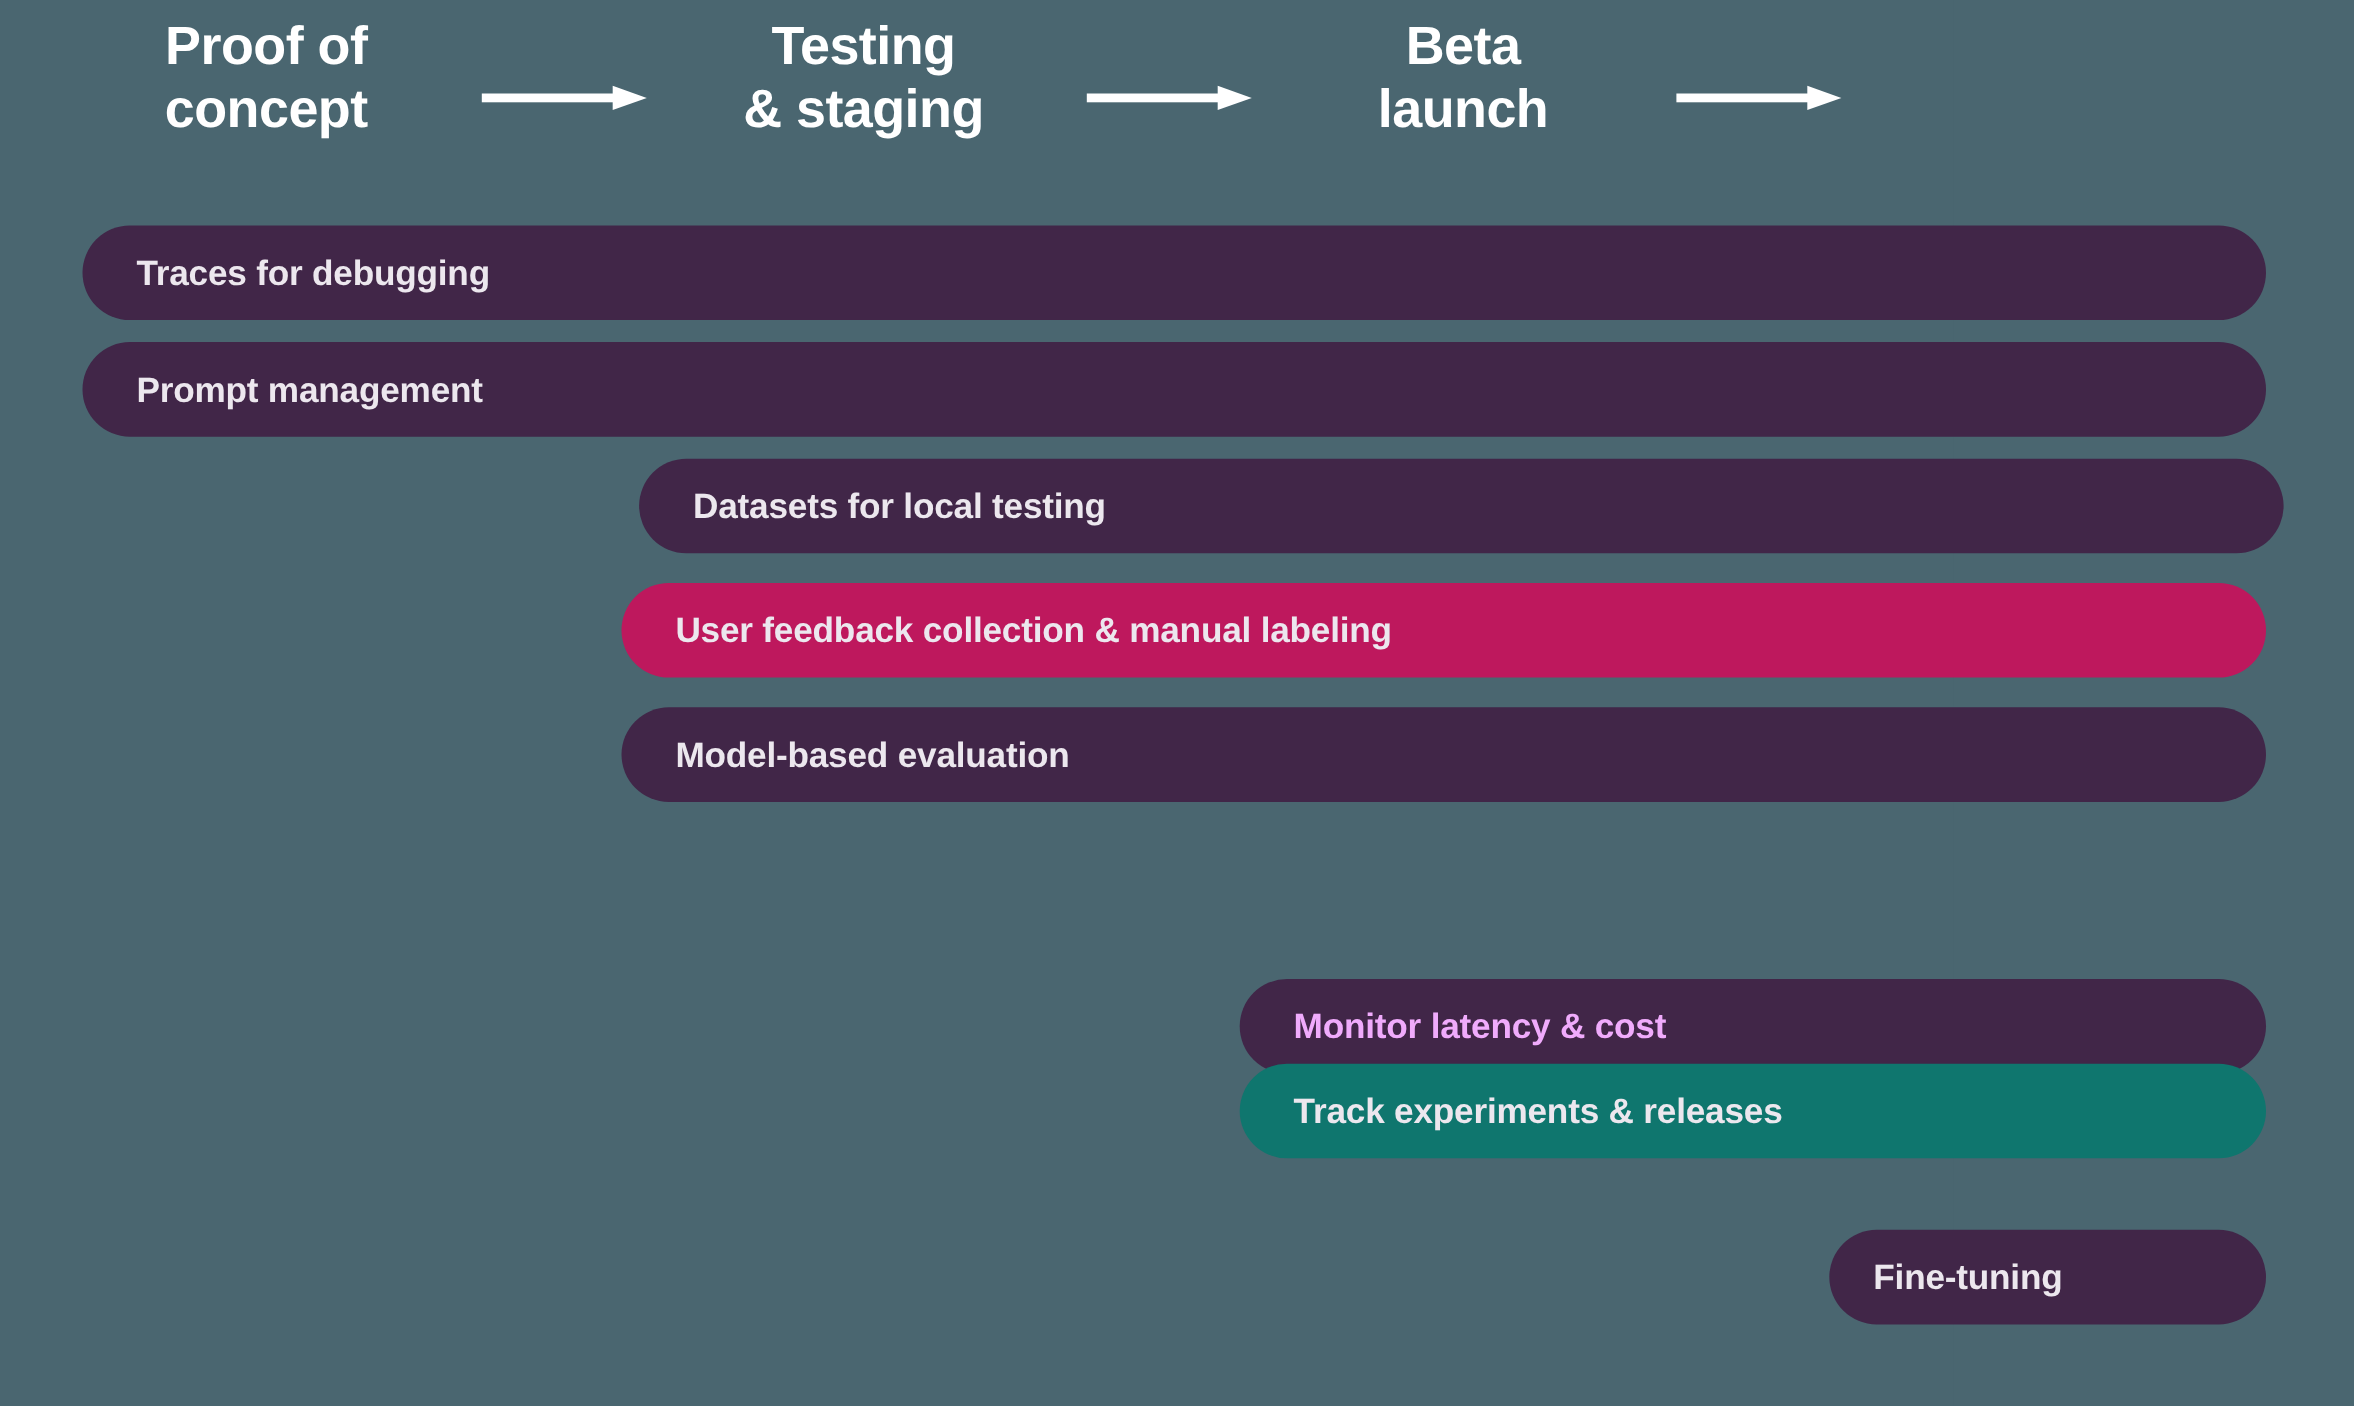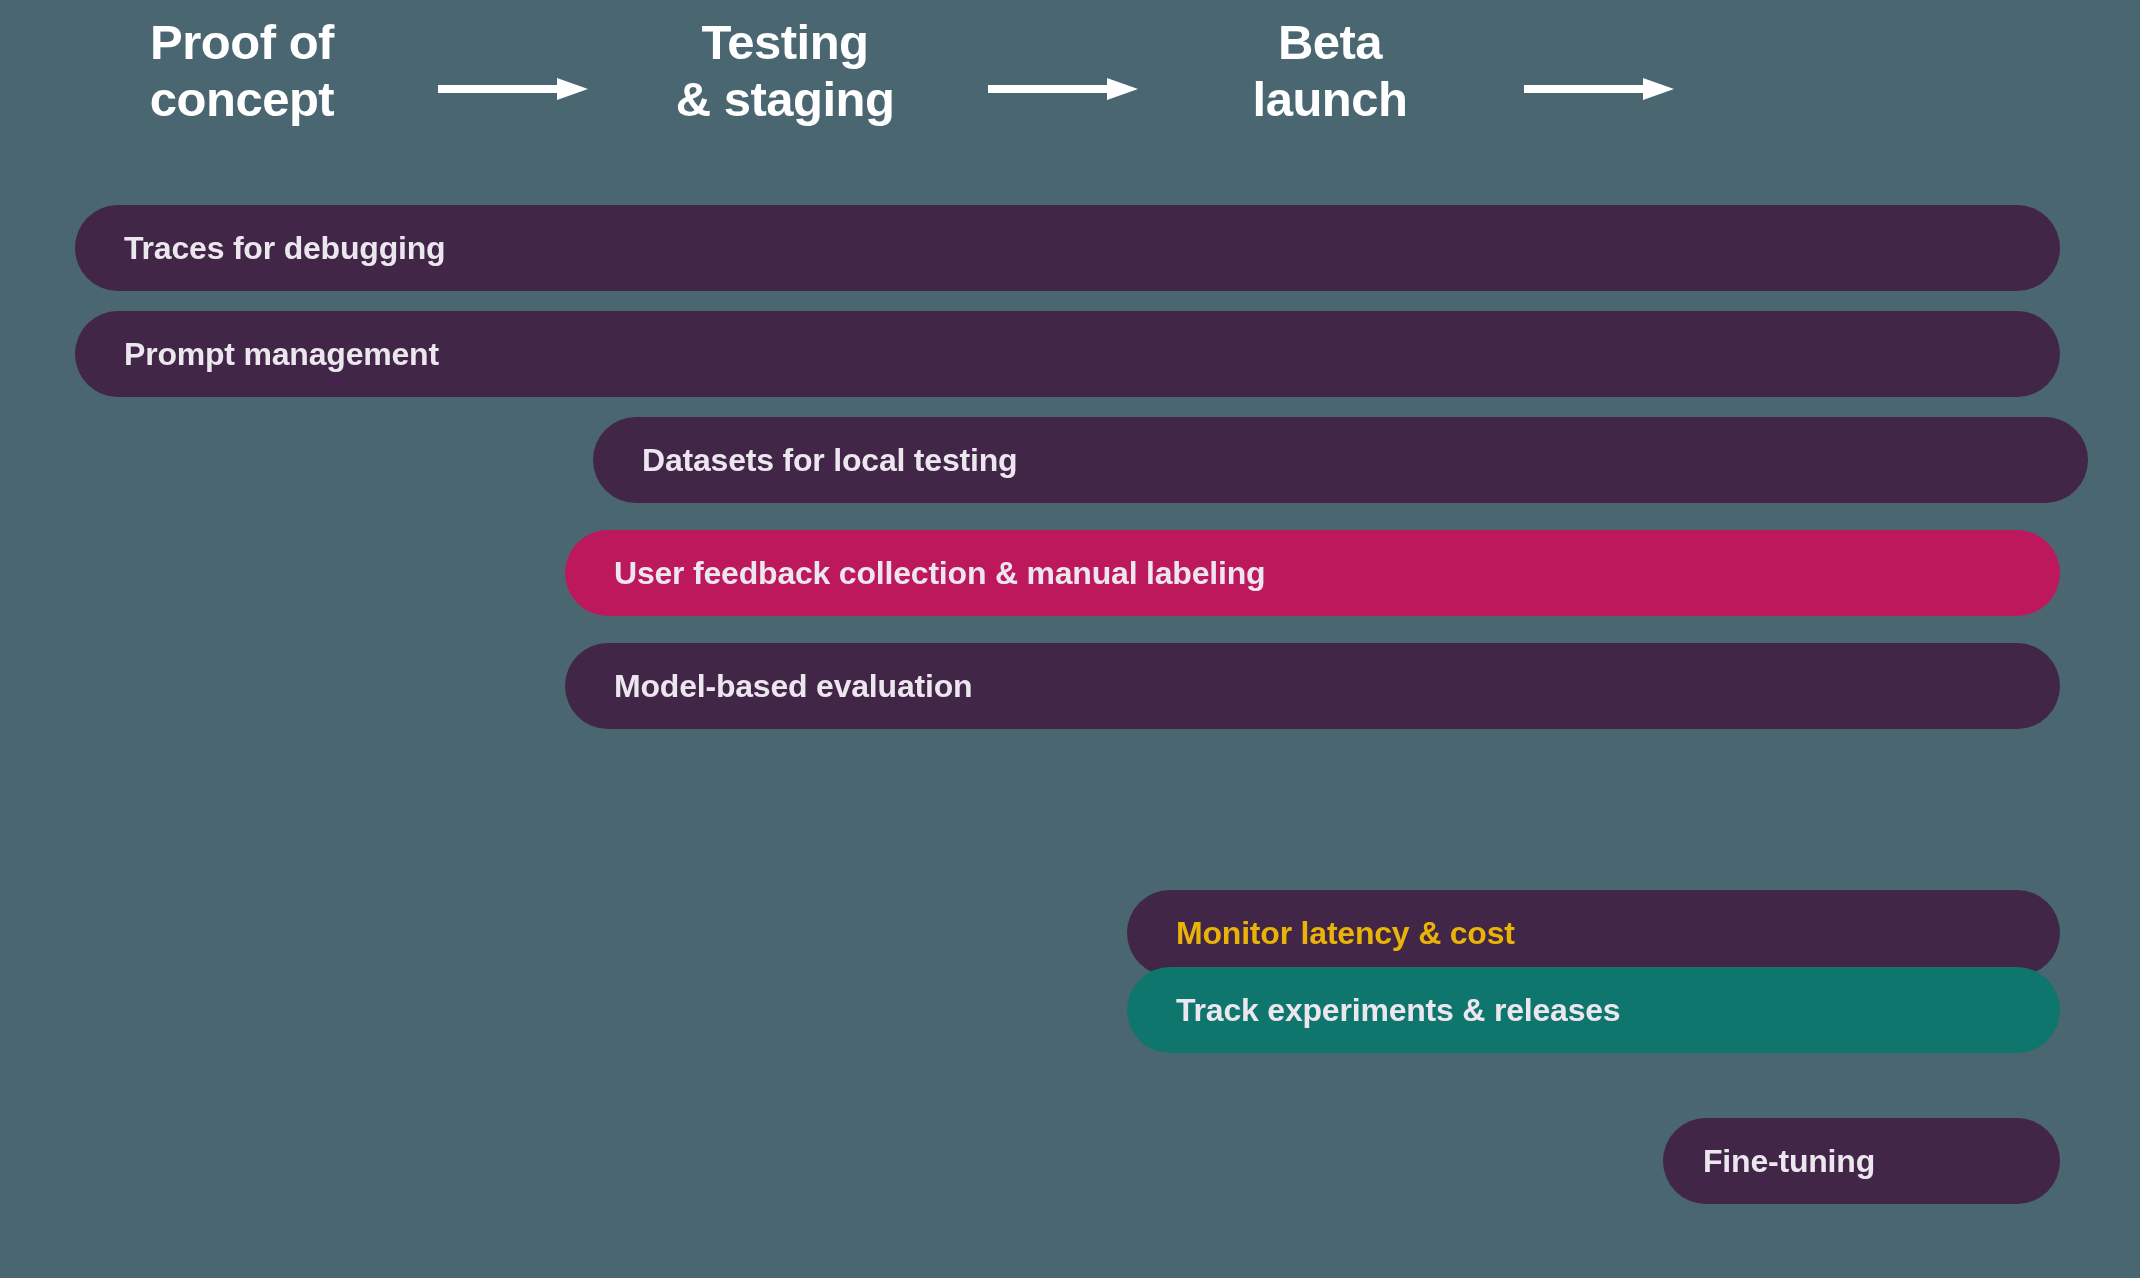--- a/index.html
+++ b/index.html
@@ -142,31 +142,31 @@
 
   </div>
 
   <div class="bars">
       <div class="bar align-left" style="left: 75px; top: 311px; width: 1985px; background: rgb(65, 38, 72);">
         <span class="bar-label" style="color: rgb(236, 231, 238);">Prompt management</span>
       </div>
       <div class="bar align-left" style="left: 75px; top: 205px; width: 1985px; background: rgb(65, 38, 72);">
         <span class="bar-label" style="color: rgb(236, 231, 238);">Traces for debugging</span>
       </div>
-      <div class="bar align-left" style="left: 593px; top: 417px; width: 1495px; background: rgb(65, 38, 72);">
+      <div class="bar align-left" style="left: 581px; top: 417px; width: 1495px; background: rgb(65, 38, 72);">
         <span class="bar-label" style="color: rgb(236, 231, 238);">Datasets for local testing</span>
       </div>
       <div class="bar align-left" style="left: 565px; top: 530px; width: 1495px; background: #be185d;">
         <span class="bar-label" style="color: rgb(236, 231, 238);">User feedback collection &amp; manual labeling</span>
       </div>
       <div class="bar align-left" style="left: 565px; top: 643px; width: 1495px; background: rgb(65, 38, 72);">
         <span class="bar-label" style="color: rgb(236, 231, 238);">Model-based evaluation</span>
       </div>
       <div class="bar align-left" style="left: 1127px; top: 890px; width: 933px; background: rgb(65, 38, 72);">
-        <span class="bar-label" style="color: #eab308;">Monitor latency &amp; cost</span>
+        <span class="bar-label" style="color: #f0abfc;">Monitor latency &amp; cost</span>
       </div>
       <div class="bar align-left" style="left: 1127px; top: 967px; width: 933px; background: #0f766e;">
         <span class="bar-label" style="color: rgb(236, 231, 238);">Track experiments &amp; releases</span>
       </div>
       <div class="bar align-center" style="left: 1663px; top: 1118px; width: 397px; background: rgb(65, 38, 72);">
         <span class="bar-label" style="color: rgb(236, 231, 238);">Fine-tuning</span>
       </div>
     </div>
 
 </div>

